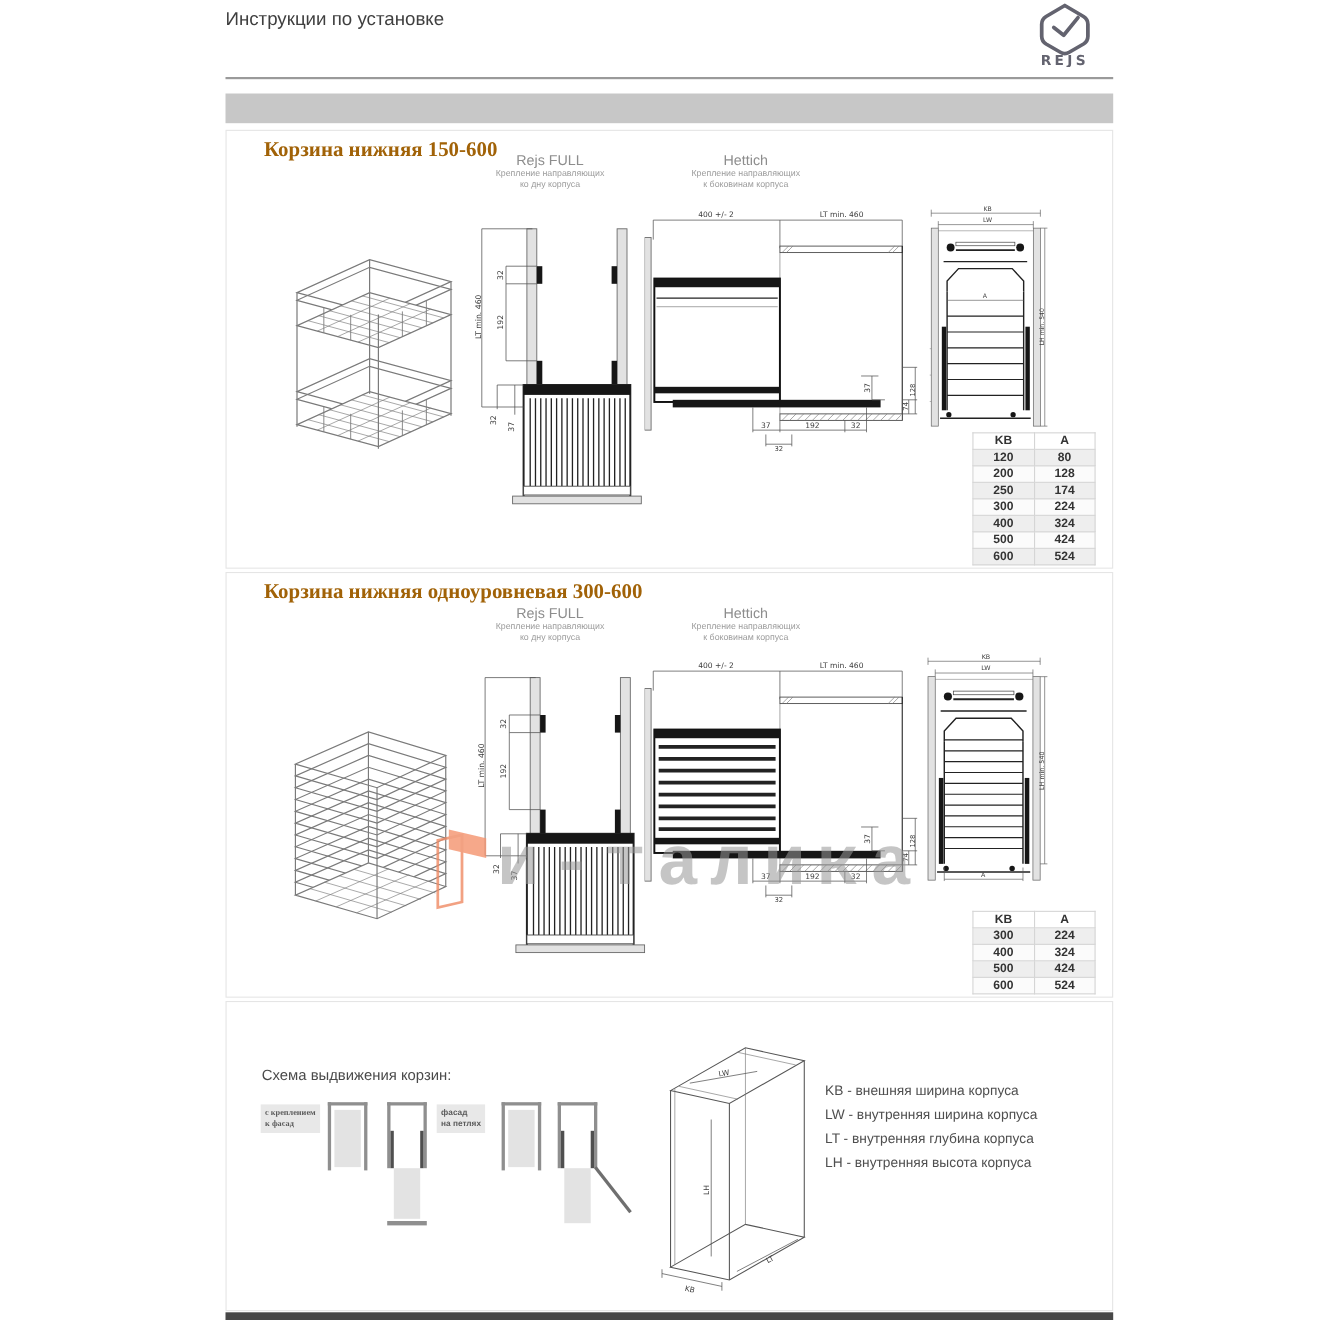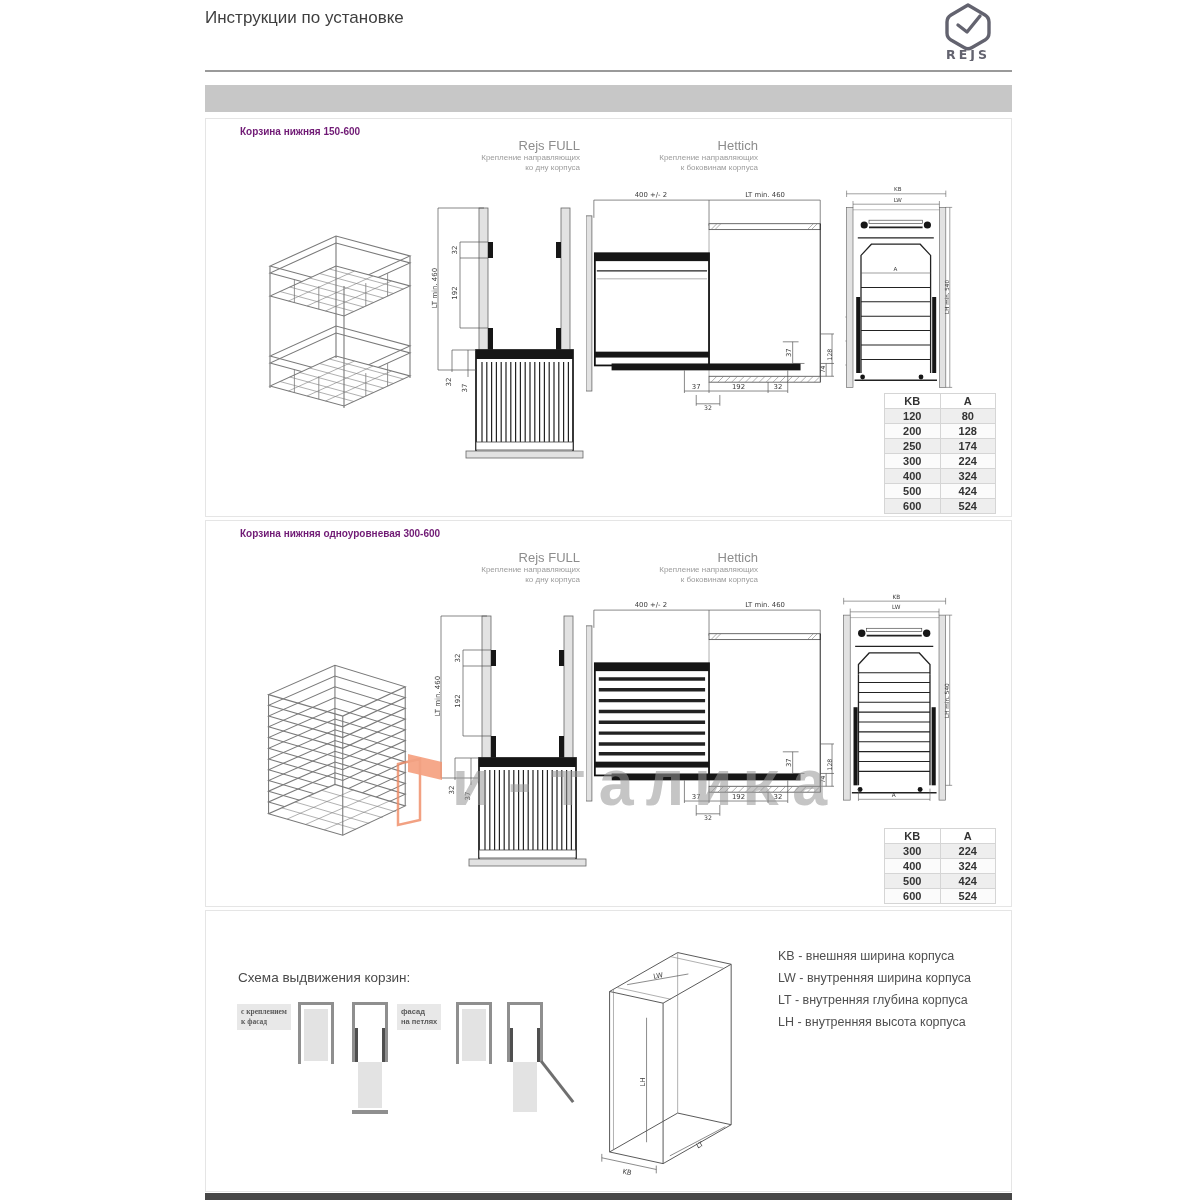--- a/index.html
+++ b/index.html
@@ -12,22 +12,22 @@
   .hdr-title{left:205px;top:28px;font-size:20px;font-weight:bold;color:#2e2e2e;}
   .hdr-rule{left:205px;top:70px;width:807px;height:2px;background:#9a9a9a;}
   .gray-bar{left:205px;top:85px;width:807px;height:27px;background:#c7c7c7;}
   .logo{left:936px;top:1px;}
 
   
   .panel{background:#fff;border:1px solid #e5e5e5;}
   .p1{left:205px;top:118px;width:805px;height:397px;}
   .p2{left:205px;top:520px;width:805px;height:385px;}
   .p3{left:205px;top:910px;width:805px;height:280px;}
-  .sec-title{font-size:10px;font-weight:bold;color:#701a75;}
-  .cap{width:160px;text-align:right;}
+  .sec-title{font-size:19px;font-weight:bold;color:#a16207;font-family:Liberation Serif, serif;}
+  .cap{width:160px;text-align:center;}
   .cap .nm{font-size:13px;color:#8d8d8d;}
   .cap .sb{font-size:8px;color:#9c9c9c;line-height:1.3;}
 
   
   .dim-table{border-collapse:collapse;width:112px;font-size:11px;color:#333;}
   .dim-table th,.dim-table td{border:1px solid #d5d5d5;text-align:center;height:14px;padding:0;}
   .dim-table th{font-weight:bold;background:#fff;}
   .dim-table tr:nth-child(odd) td{background:#eeeeee;}
   .dim-table tr:nth-child(even) td{background:#fbfbfb;}
   .dim-table td{font-weight:600;}
@@ -423,21 +423,21 @@
       <path class="bx" d="M22,55V220M77,67V232M147,27V192"></path>
       <path class="thin" d="M92,15V180M26,53V218M30,51L85,63M84,19L139,31"></path>
       <path class="dl" d="M40,48L103,37M60,82V210M84,224L141,194M14,226L70,238M14,222V230M70,234V242"></path>
       <text class="dt" x="72" y="41" transform="rotate(-10 72 39)">LW</text>
       <text class="dt" x="56" y="150" transform="rotate(-90 56 148)">LH</text>
       <text class="dt" x="115" y="215" transform="rotate(-28 115 213)">LT</text>
       <text class="dt" x="40" y="243" transform="rotate(11 40 241)">KB</text>
     </svg>
   </div>
 
-  <div class="abs" style="left:750px;top:945px;margin-left:28px;">
+  <div class="abs" style="left:750px;top:980px;">
     <div class="legend-line">KB - внешняя ширина корпуса</div>
     <div class="legend-line">LW - внутренняя ширина корпуса</div>
     <div class="legend-line">LT - внутренняя глубина корпуса</div>
     <div class="legend-line">LH - внутренняя высота корпуса</div>
   </div>
 
   <div class="abs bottom-bar"></div>
 </div>
 
 </body></html>

